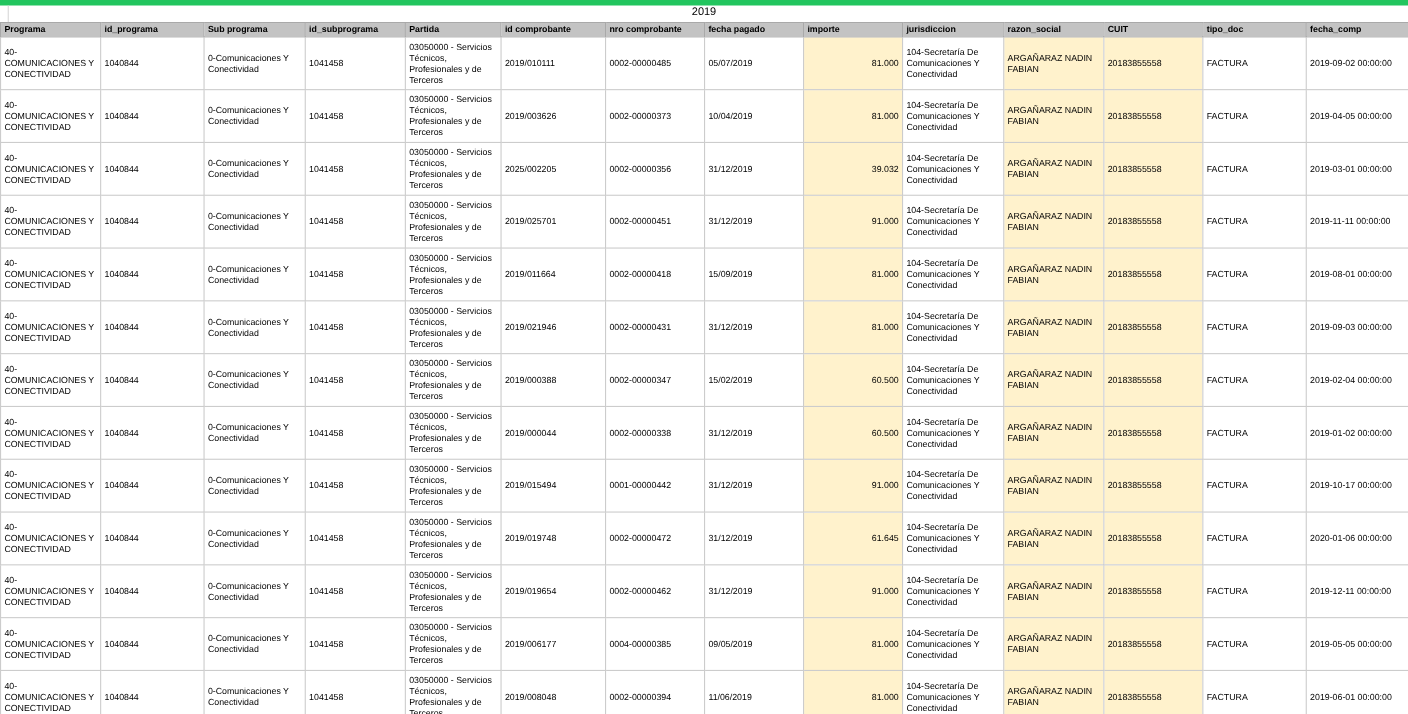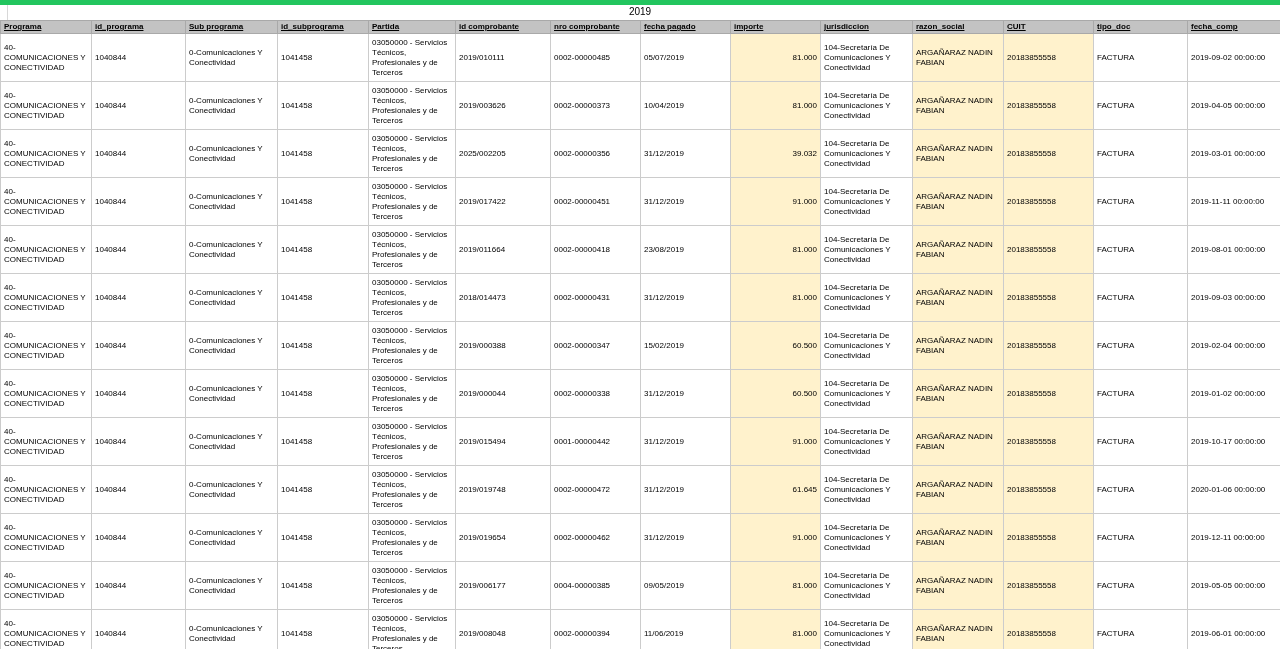--- a/index.html
+++ b/index.html
@@ -44,21 +44,20 @@
     vertical-align: middle;
     color: #000;
   }
   th {
     background: #c3c3c3;
     border: 1px solid #a9a9a9;
     text-align: left;
     font-weight: bold;
     height: 11px;
     white-space: nowrap;
-    text-decoration: underline;
   }
   td {
     border: 1px solid #cccccc;
     background: #ffffff;
   }
   tbody tr { height: 48px; }
   td.hl { background: #fff2cc; }
   td.num { text-align: right; }
 </style>
 </head>
@@ -150,53 +149,53 @@
           <td class="hl">20183855558</td>
           <td>FACTURA</td>
           <td>2019-03-01 00:00:00</td>
         </tr>
         <tr>
           <td>40-COMUNICACIONES Y CONECTIVIDAD</td>
           <td>1040844</td>
           <td>0-Comunicaciones Y Conectividad</td>
           <td>1041458</td>
           <td>03050000 - Servicios Técnicos, Profesionales y de Terceros</td>
-          <td>2019/017422</td>
+          <td>2019/025701</td>
           <td>0002-00000451</td>
           <td>31/12/2019</td>
           <td class="hl num">91.000</td>
           <td>104-Secretaría De Comunicaciones Y Conectividad</td>
           <td class="hl">ARGAÑARAZ NADIN FABIAN</td>
           <td class="hl">20183855558</td>
           <td>FACTURA</td>
           <td>2019-11-11 00:00:00</td>
         </tr>
         <tr>
           <td>40-COMUNICACIONES Y CONECTIVIDAD</td>
           <td>1040844</td>
           <td>0-Comunicaciones Y Conectividad</td>
           <td>1041458</td>
           <td>03050000 - Servicios Técnicos, Profesionales y de Terceros</td>
           <td>2019/011664</td>
           <td>0002-00000418</td>
-          <td>23/08/2019</td>
+          <td>15/09/2019</td>
           <td class="hl num">81.000</td>
           <td>104-Secretaría De Comunicaciones Y Conectividad</td>
           <td class="hl">ARGAÑARAZ NADIN FABIAN</td>
           <td class="hl">20183855558</td>
           <td>FACTURA</td>
           <td>2019-08-01 00:00:00</td>
         </tr>
         <tr>
           <td>40-COMUNICACIONES Y CONECTIVIDAD</td>
           <td>1040844</td>
           <td>0-Comunicaciones Y Conectividad</td>
           <td>1041458</td>
           <td>03050000 - Servicios Técnicos, Profesionales y de Terceros</td>
-          <td>2018/014473</td>
+          <td>2019/021946</td>
           <td>0002-00000431</td>
           <td>31/12/2019</td>
           <td class="hl num">81.000</td>
           <td>104-Secretaría De Comunicaciones Y Conectividad</td>
           <td class="hl">ARGAÑARAZ NADIN FABIAN</td>
           <td class="hl">20183855558</td>
           <td>FACTURA</td>
           <td>2019-09-03 00:00:00</td>
         </tr>
         <tr>

